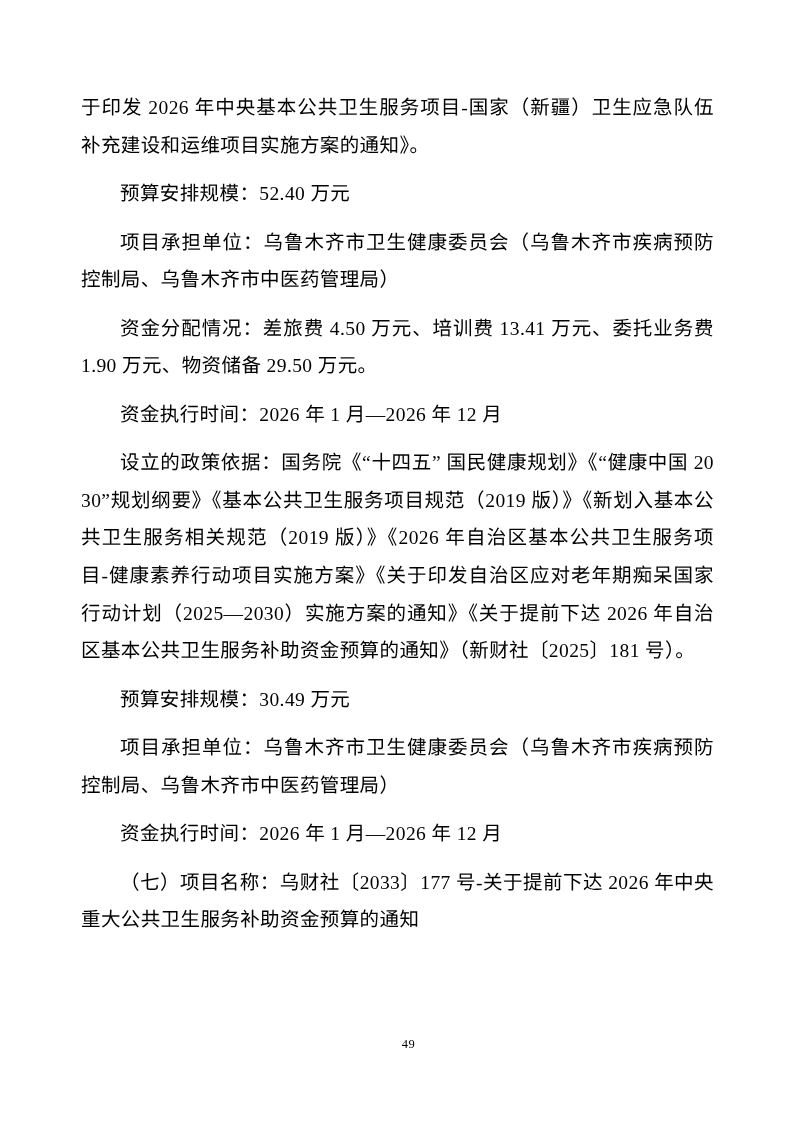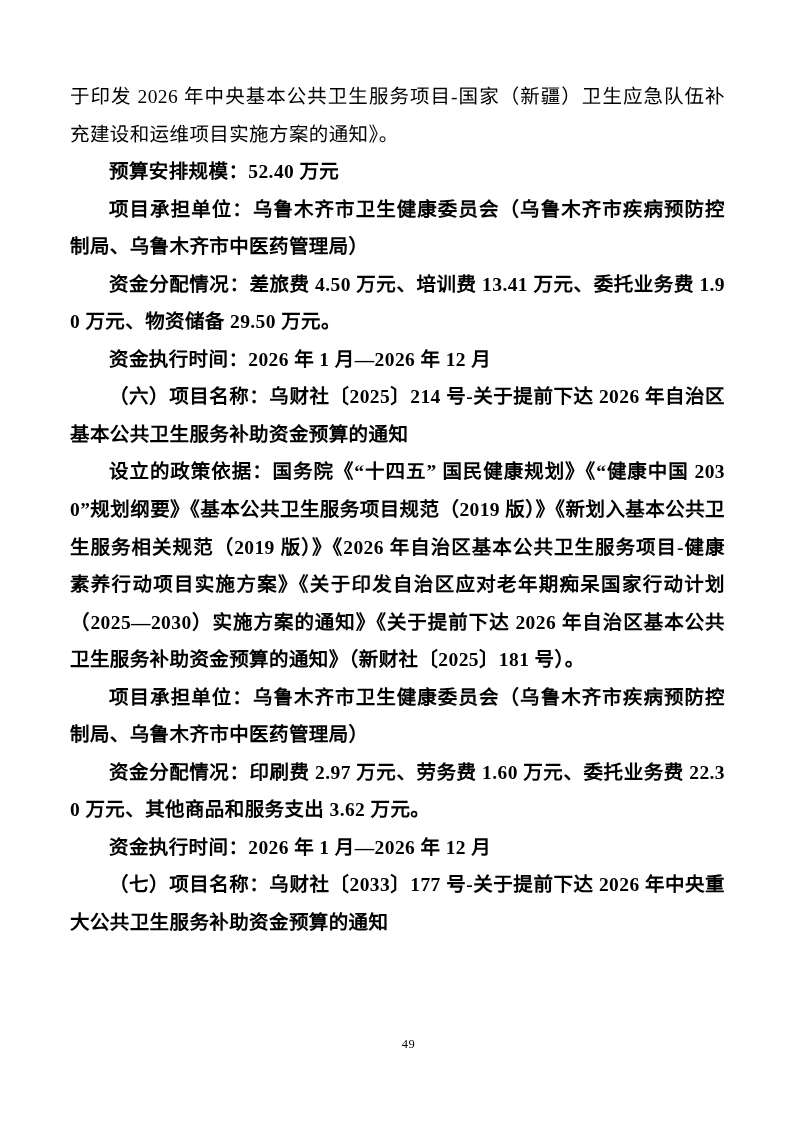--- a/index.html
+++ b/index.html
@@ -16,30 +16,29 @@
   }
   .page {
     box-sizing: border-box;
     width: 793px;
     height: 1122px;
     padding: 78px 68px 0 70px;
     background: #ffffff;
     position: relative;
   }
   .doc-body p {
-    margin: 0;
+    margin: 11px;
     font-size: 19.5px;
     line-height: 37.55px;
     text-align: justify;
     letter-spacing: 0.4px;
     word-break: break-all;
   }
   .doc-body p.indent {
     text-indent: 2em;
-    font-weight: bold;
   }
   .page-footer {
     position: absolute;
     left: 0;
     bottom: 70px;
     width: 100%;
     text-align: center;
     padding-left: 12px;
   }
   .page-number {
@@ -51,23 +50,22 @@
 </head>
 <body>
 
 <div class="page">
   <div class="doc-body">
     <p>于印发 2026 年中央基本公共卫生服务项目-国家（新疆）卫生应急队伍补充建设和运维项目实施方案的通知》。</p>
     <p class="indent">预算安排规模：52.40 万元</p>
     <p class="indent">项目承担单位：乌鲁木齐市卫生健康委员会（乌鲁木齐市疾病预防控制局、乌鲁木齐市中医药管理局）</p>
     <p class="indent">资金分配情况：差旅费 4.50 万元、培训费 13.41 万元、委托业务费 1.90 万元、物资储备 29.50 万元。</p>
     <p class="indent">资金执行时间：2026 年 1 月—2026 年 12 月</p>
-    <p class="indent">（六）项目名称：乌财社〔2025〕214 号-关于提前下达 2026 年自治区基本公共卫生服务补助资金预算的通知</p>
     <p class="indent">设立的政策依据：国务院《“十四五” 国民健康规划》《“健康中国 2030”规划纲要》《基本公共卫生服务项目规范（2019 版）》《新划入基本公共卫生服务相关规范（2019 版）》《2026 年自治区基本公共卫生服务项目-健康素养行动项目实施方案》《关于印发自治区应对老年期痴呆国家行动计划（2025—2030）实施方案的通知》《关于提前下达 2026 年自治区基本公共卫生服务补助资金预算的通知》（新财社〔2025〕181 号）。</p>
+    <p class="indent">预算安排规模：30.49 万元</p>
     <p class="indent">项目承担单位：乌鲁木齐市卫生健康委员会（乌鲁木齐市疾病预防控制局、乌鲁木齐市中医药管理局）</p>
-    <p class="indent">资金分配情况：印刷费 2.97 万元、劳务费 1.60 万元、委托业务费 22.30 万元、其他商品和服务支出 3.62 万元。</p>
     <p class="indent">资金执行时间：2026 年 1 月—2026 年 12 月</p>
     <p class="indent">（七）项目名称：乌财社〔2033〕177 号-关于提前下达 2026 年中央重大公共卫生服务补助资金预算的通知</p>
   </div>
   <div class="page-footer">
     <span class="page-number">49</span>
   </div>
 </div>
 
 </body></html>

